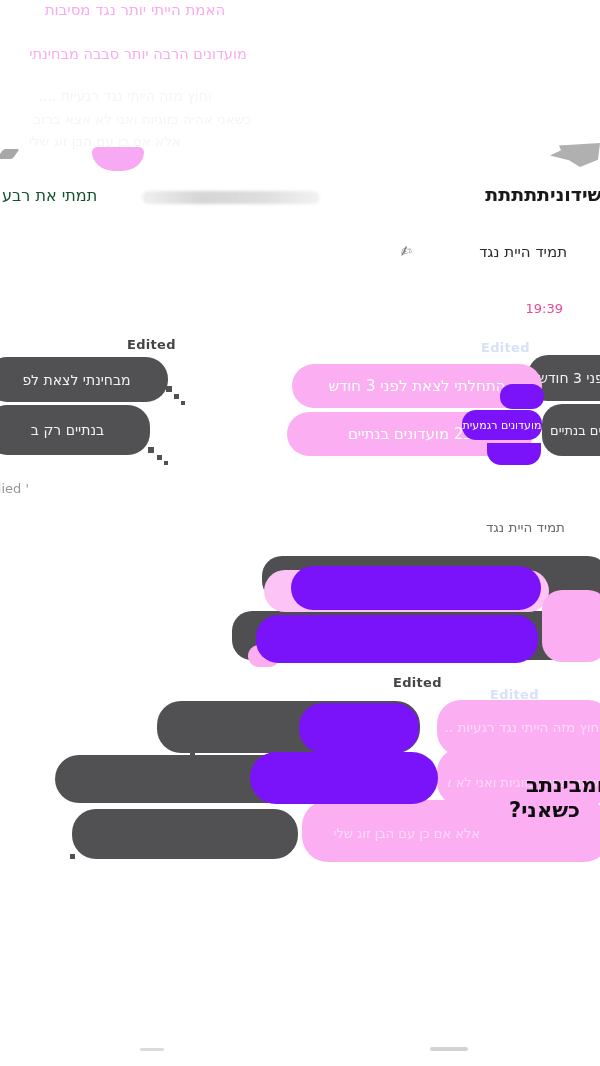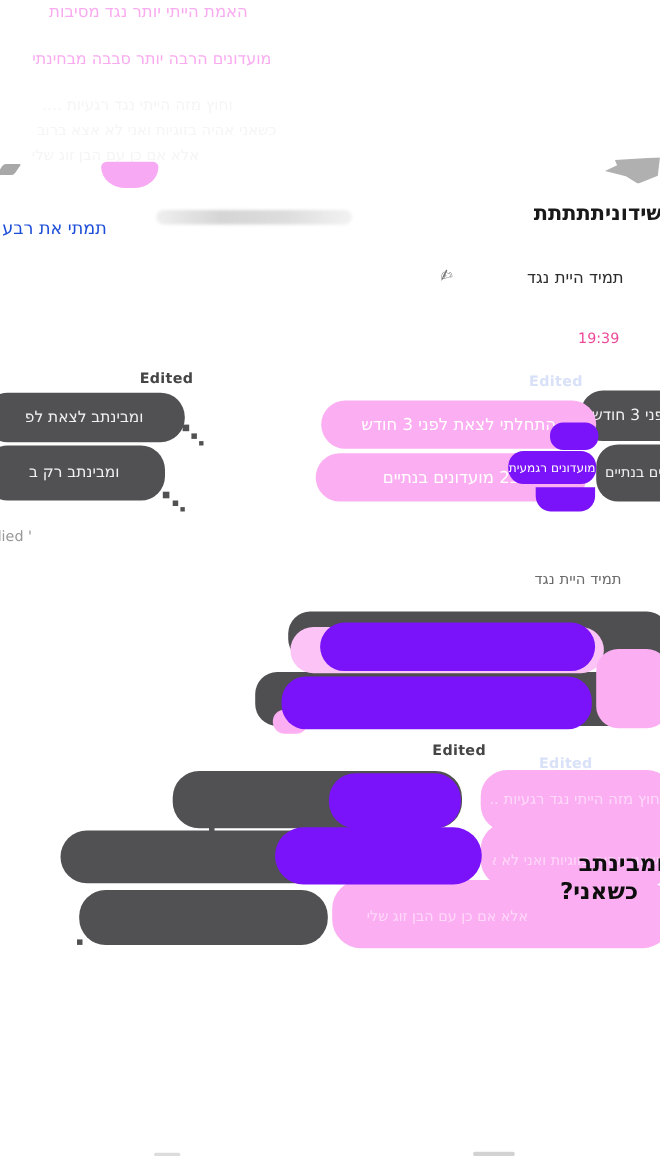--- a/index.html
+++ b/index.html
@@ -11,21 +11,21 @@
   .t{position:absolute;white-space:nowrap;}
   .rtl{direction:rtl;unicode-bidi:plaintext;}
   .bubble{position:absolute;display:flex;align-items:center;justify-content:center;white-space:nowrap;}
   .clip{overflow:hidden;}
   
   .gray-smudge{left:0;top:149;left:0px;top:149px;width:16px;height:10px;background:#a8a8a8;transform:skewX(-35deg);border-radius:2px;}
   .pink-arc{left:92px;top:147px;width:52px;height:24px;background:#f8a9f3;border-radius:6px 6px 26px 26px / 6px 6px 22px 22px;}
   .gray-wing{left:550px;top:143px;width:50px;height:24px;background:#b0b0b0;
     clip-path:polygon(18% 10%,100% 0,96% 70%,60% 100%,38% 72%,0 52%,22% 30%);}
   
-  .line1-left{left:2px;top:198px;font-size:16px;font-weight:500;color:#1d4ed8;}
+  .line1-left{left:2px;top:186px;font-size:16px;font-weight:500;color:#14532d;}
   .line1-smudge{left:142px;top:191px;width:178px;height:13px;border-radius:7px;
     background:linear-gradient(90deg,rgba(150,150,150,.15),rgba(150,150,150,.4),rgba(150,150,150,.32),rgba(150,150,150,.12));
     filter:blur(1.5px);}
   .line1-right{right:-2px;top:183px;font-size:19px;font-weight:700;color:#191919;}
   .hand-icon{left:400px;top:243px;font-size:14px;color:#6b6b6b;transform:rotate(-15deg);}
   .context-line{right:33px;top:243px;font-size:15px;font-weight:500;color:#2c2c2c;}
   .timestamp{right:37px;top:301px;font-size:13px;color:#ec4899;}
   .edited-dark{font-size:13px;font-weight:700;color:#454545;letter-spacing:.3px;}
   .edited-light{font-size:13px;font-weight:700;color:#d8e1f8;letter-spacing:.3px;}
   .ed1d{left:127px;top:337px;} .ed1l{left:481px;top:340px;}
@@ -97,32 +97,32 @@
   <div class="t rtl line1-right">שידוניתתתתת</div>
 
   <div class="t hand-icon">✍</div>
   <div class="t rtl context-line">תמיד היית נגד</div>
   <div class="t timestamp">19:39</div>
 
   <div class="t edited-dark ed1d">Edited</div>
   <div class="t edited-light ed1l">Edited</div>
 
   <div class="bubble dark dark-a-left">
-    <span class="rtl">ומבינתב לצאת לפ</span>
+    <span class="rtl">מבחינתי לצאת לפ</span>
   </div>
   <div class="bubble dark dark-a-right clip">
     <span class="rtl">התחלתי לצאת לפני 3 חודש</span>
   </div>
   <div class="bubble pink pink-a">
     <span class="rtl">התחלתי לצאת לפני 3 חודש</span>
   </div>
   <div class="abs purple purple-blob-a"></div>
 
   <div class="bubble dark dark-b-left">
-    <span class="rtl">ומבינתב רק ב</span>
+    <span class="rtl">בנתיים רק ב</span>
   </div>
   <div class="bubble dark dark-b-right clip">
     <span class="rtl">ב2 מועדונים בנתיים</span>
   </div>
   <div class="bubble pink pink-b">
     <span class="rtl">ב2 מועדונים בנתיים</span>
   </div>
   <div class="bubble purple purple-strip-b clip">
     <span class="rtl">מועדונים רגמעית</span>
   </div>

